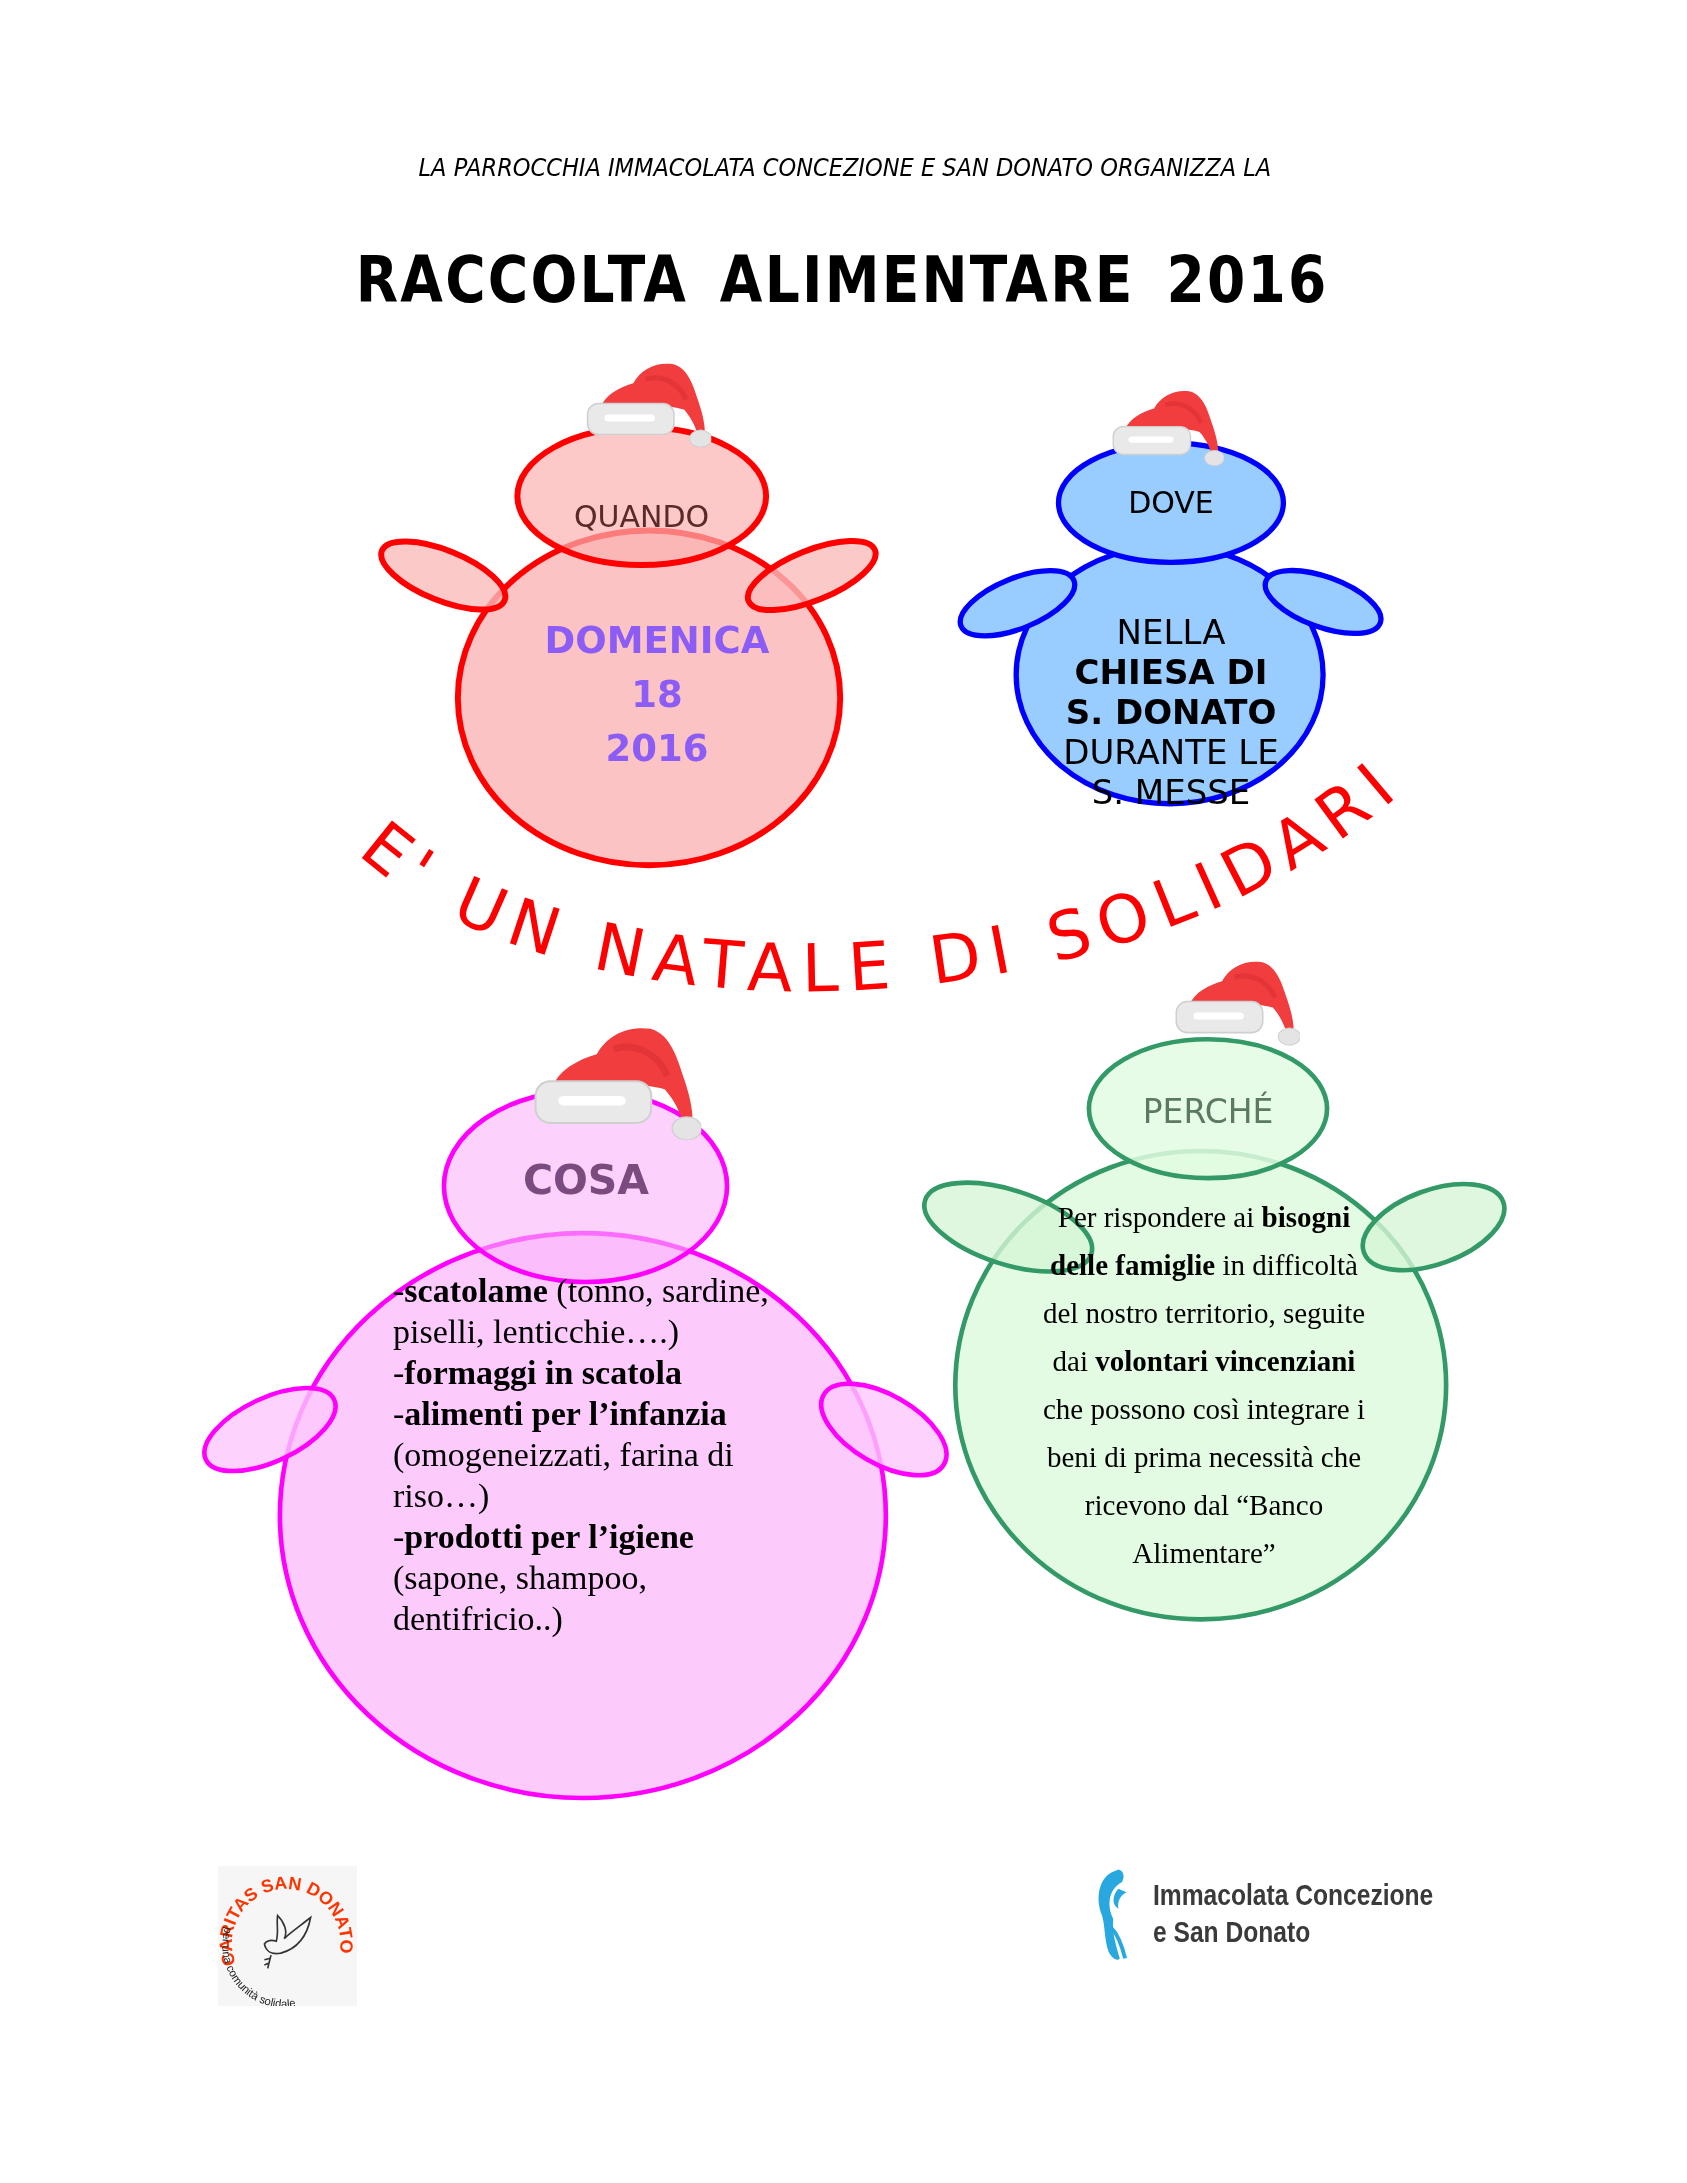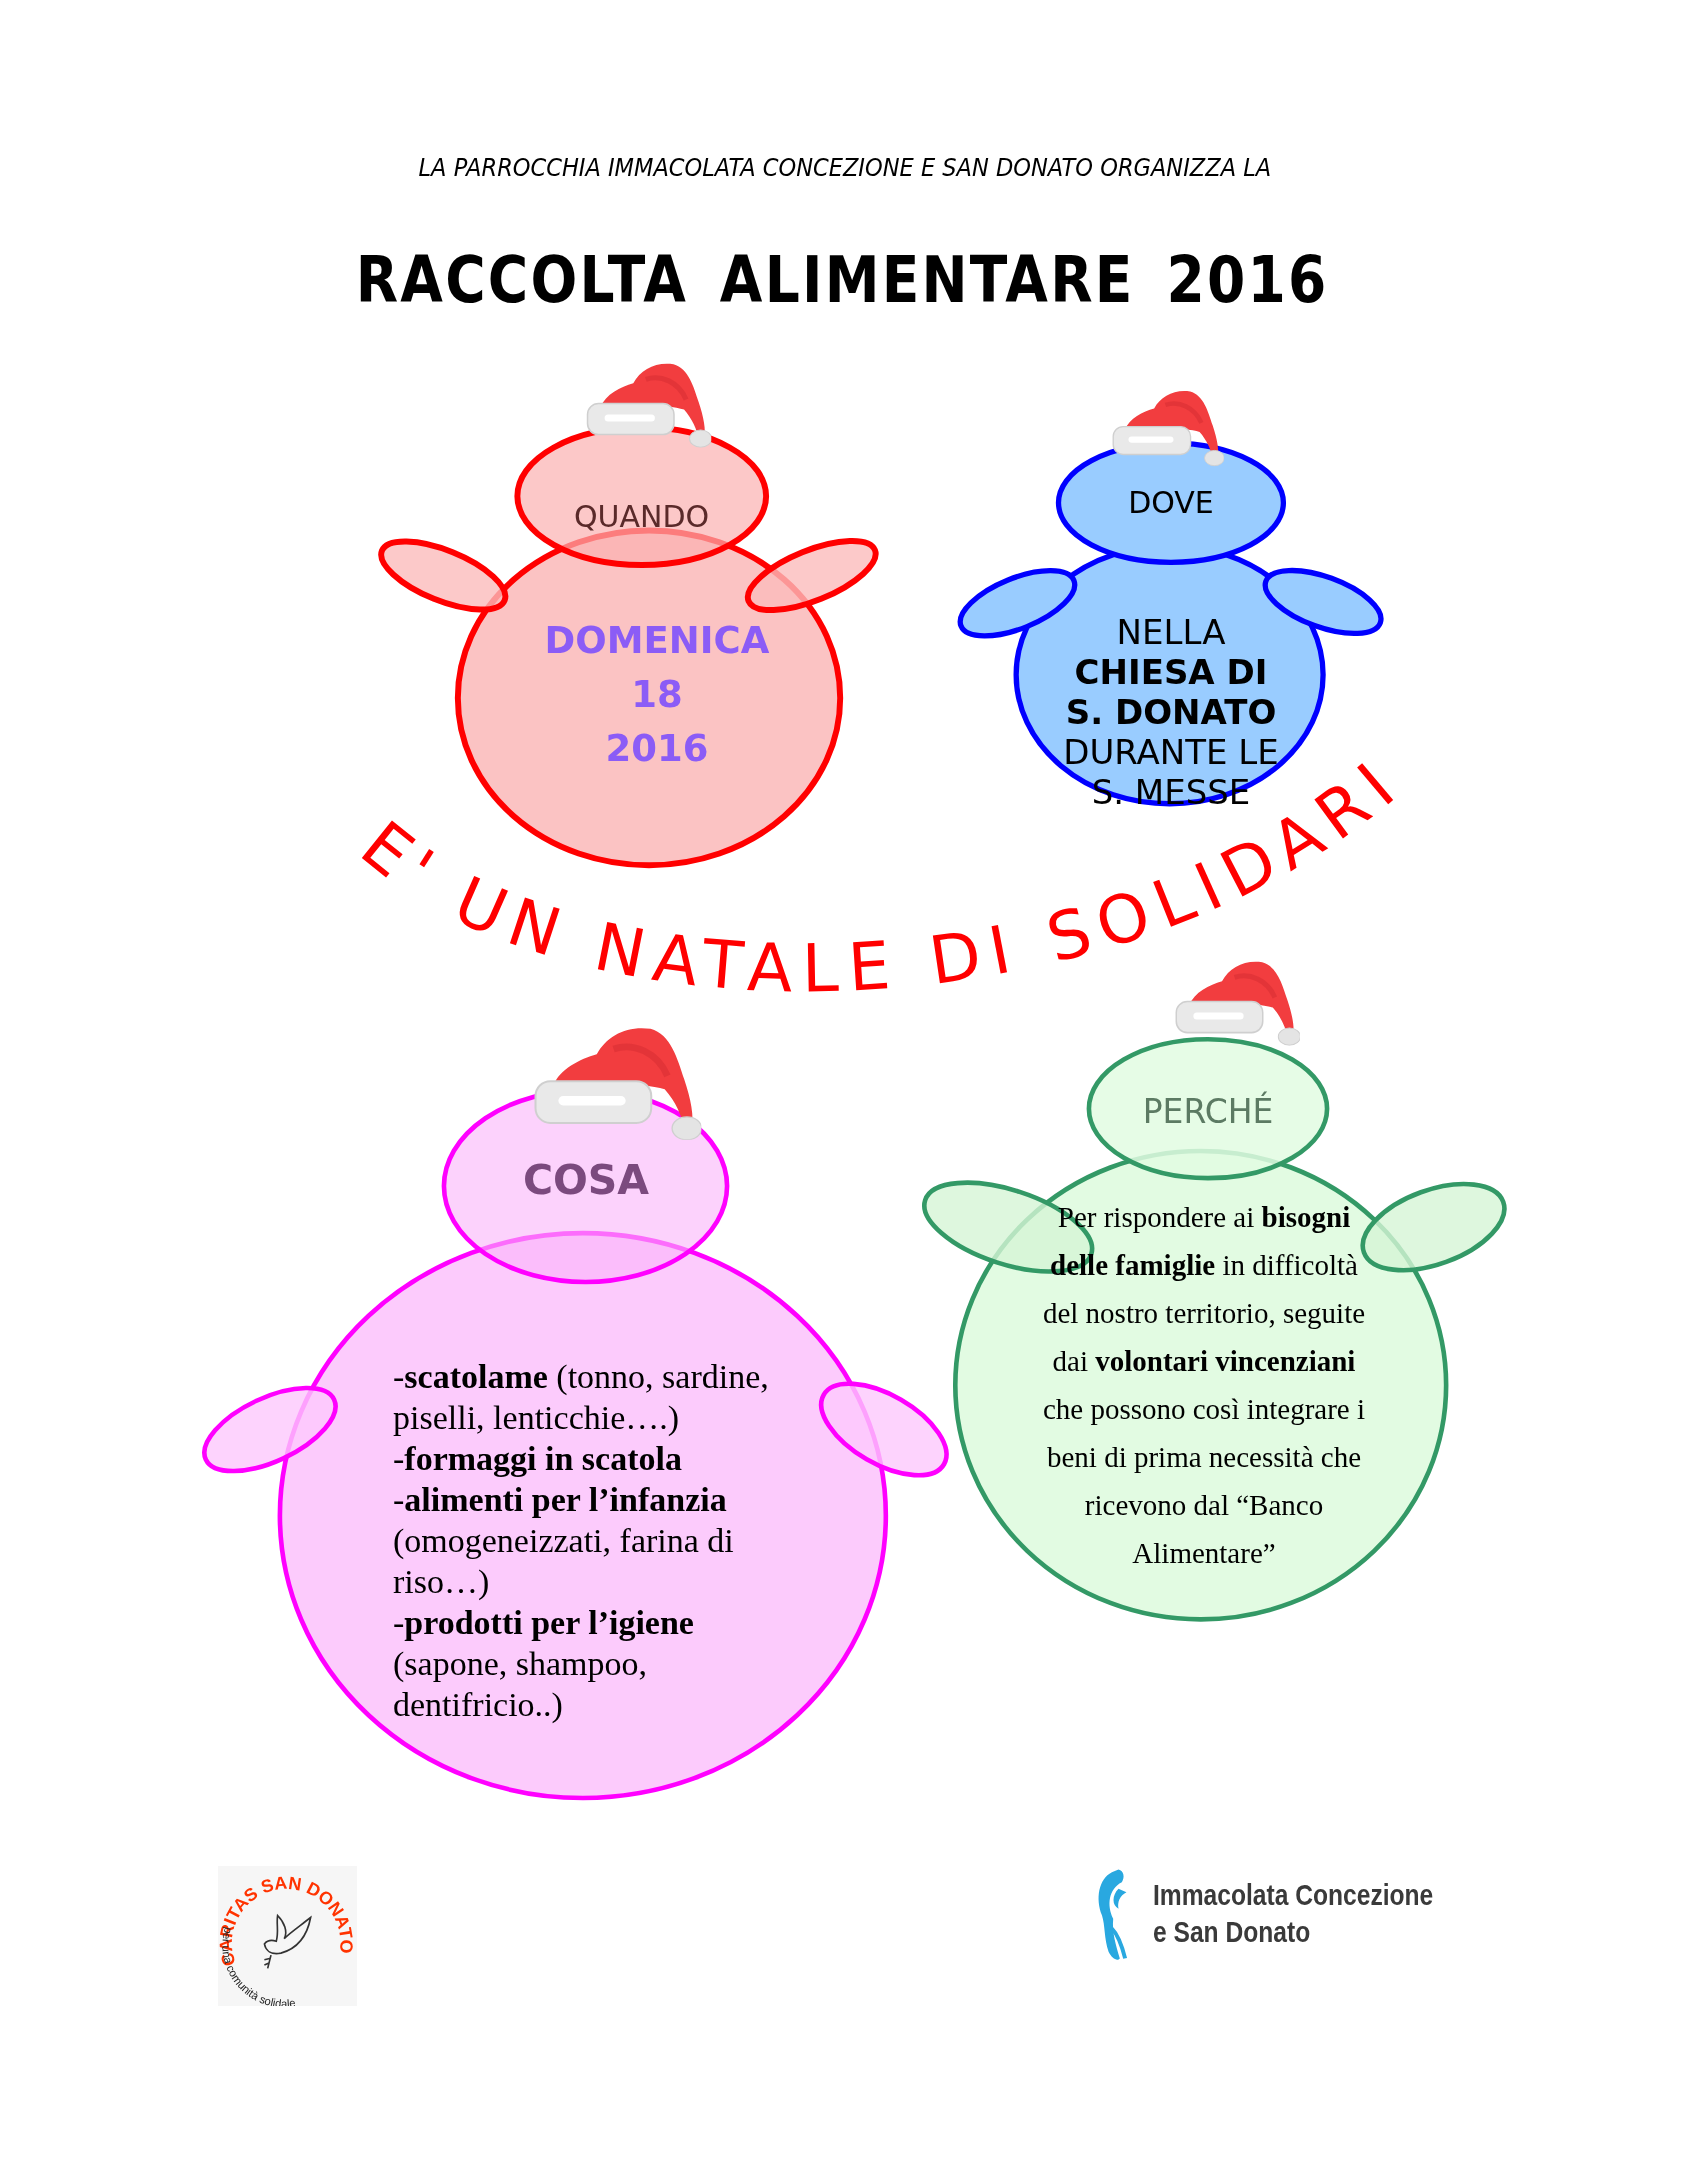--- a/index.html
+++ b/index.html
@@ -21,21 +21,21 @@
   }
   .title span + span { margin-left: 37px; }
   .comic { font-family: "DejaVu Sans", sans-serif; }
   .label-quando { left: 517px; width: 249px; top: 463px; font-size: 30px; color: #5a2a2a; margin-top: 36px; }
   .when-body { left: 510px; width: 294px; top: 614px; font-size: 37px; font-weight: bold; color: #8b5cf6; line-height: 54px; }
   .label-dove { left: 1058px; width: 226px; top: 485px; font-size: 30px; color: #000; }
   .where-body { left: 1032px; width: 278px; top: 589px; font-size: 34px; color: #000; line-height: 40px; margin-top: 23px; }
   .where-body .b { font-weight: bold; }
   .label-cosa { left: 444px; width: 284px; top: 1156px; font-size: 41px; font-weight: bold; color: #7b4a7e; }
   .cosa-body {
-    left: 393px; width: 423px; top: 1356px; text-align: left;
+    left: 393px; width: 423px; top: 1270px; text-align: left;
     font-family: "Liberation Serif", serif; font-size: 34px; line-height: 41px; color: #000;
   }
   .label-perche { left: 1089px; width: 238px; top: 1084px; font-size: 33px; color: #5c7a63; margin-top: 8px; }
   .perche-body {
     left: 1032px; width: 344px; top: 1193px; white-space: normal;
     font-family: "Liberation Serif", serif; font-size: 29px; line-height: 48px; color: #000;
   }
   .b { font-weight: bold; }
   .caritas {
     position: absolute; left: 218px; top: 1866px; width: 139px; height: 140px;

